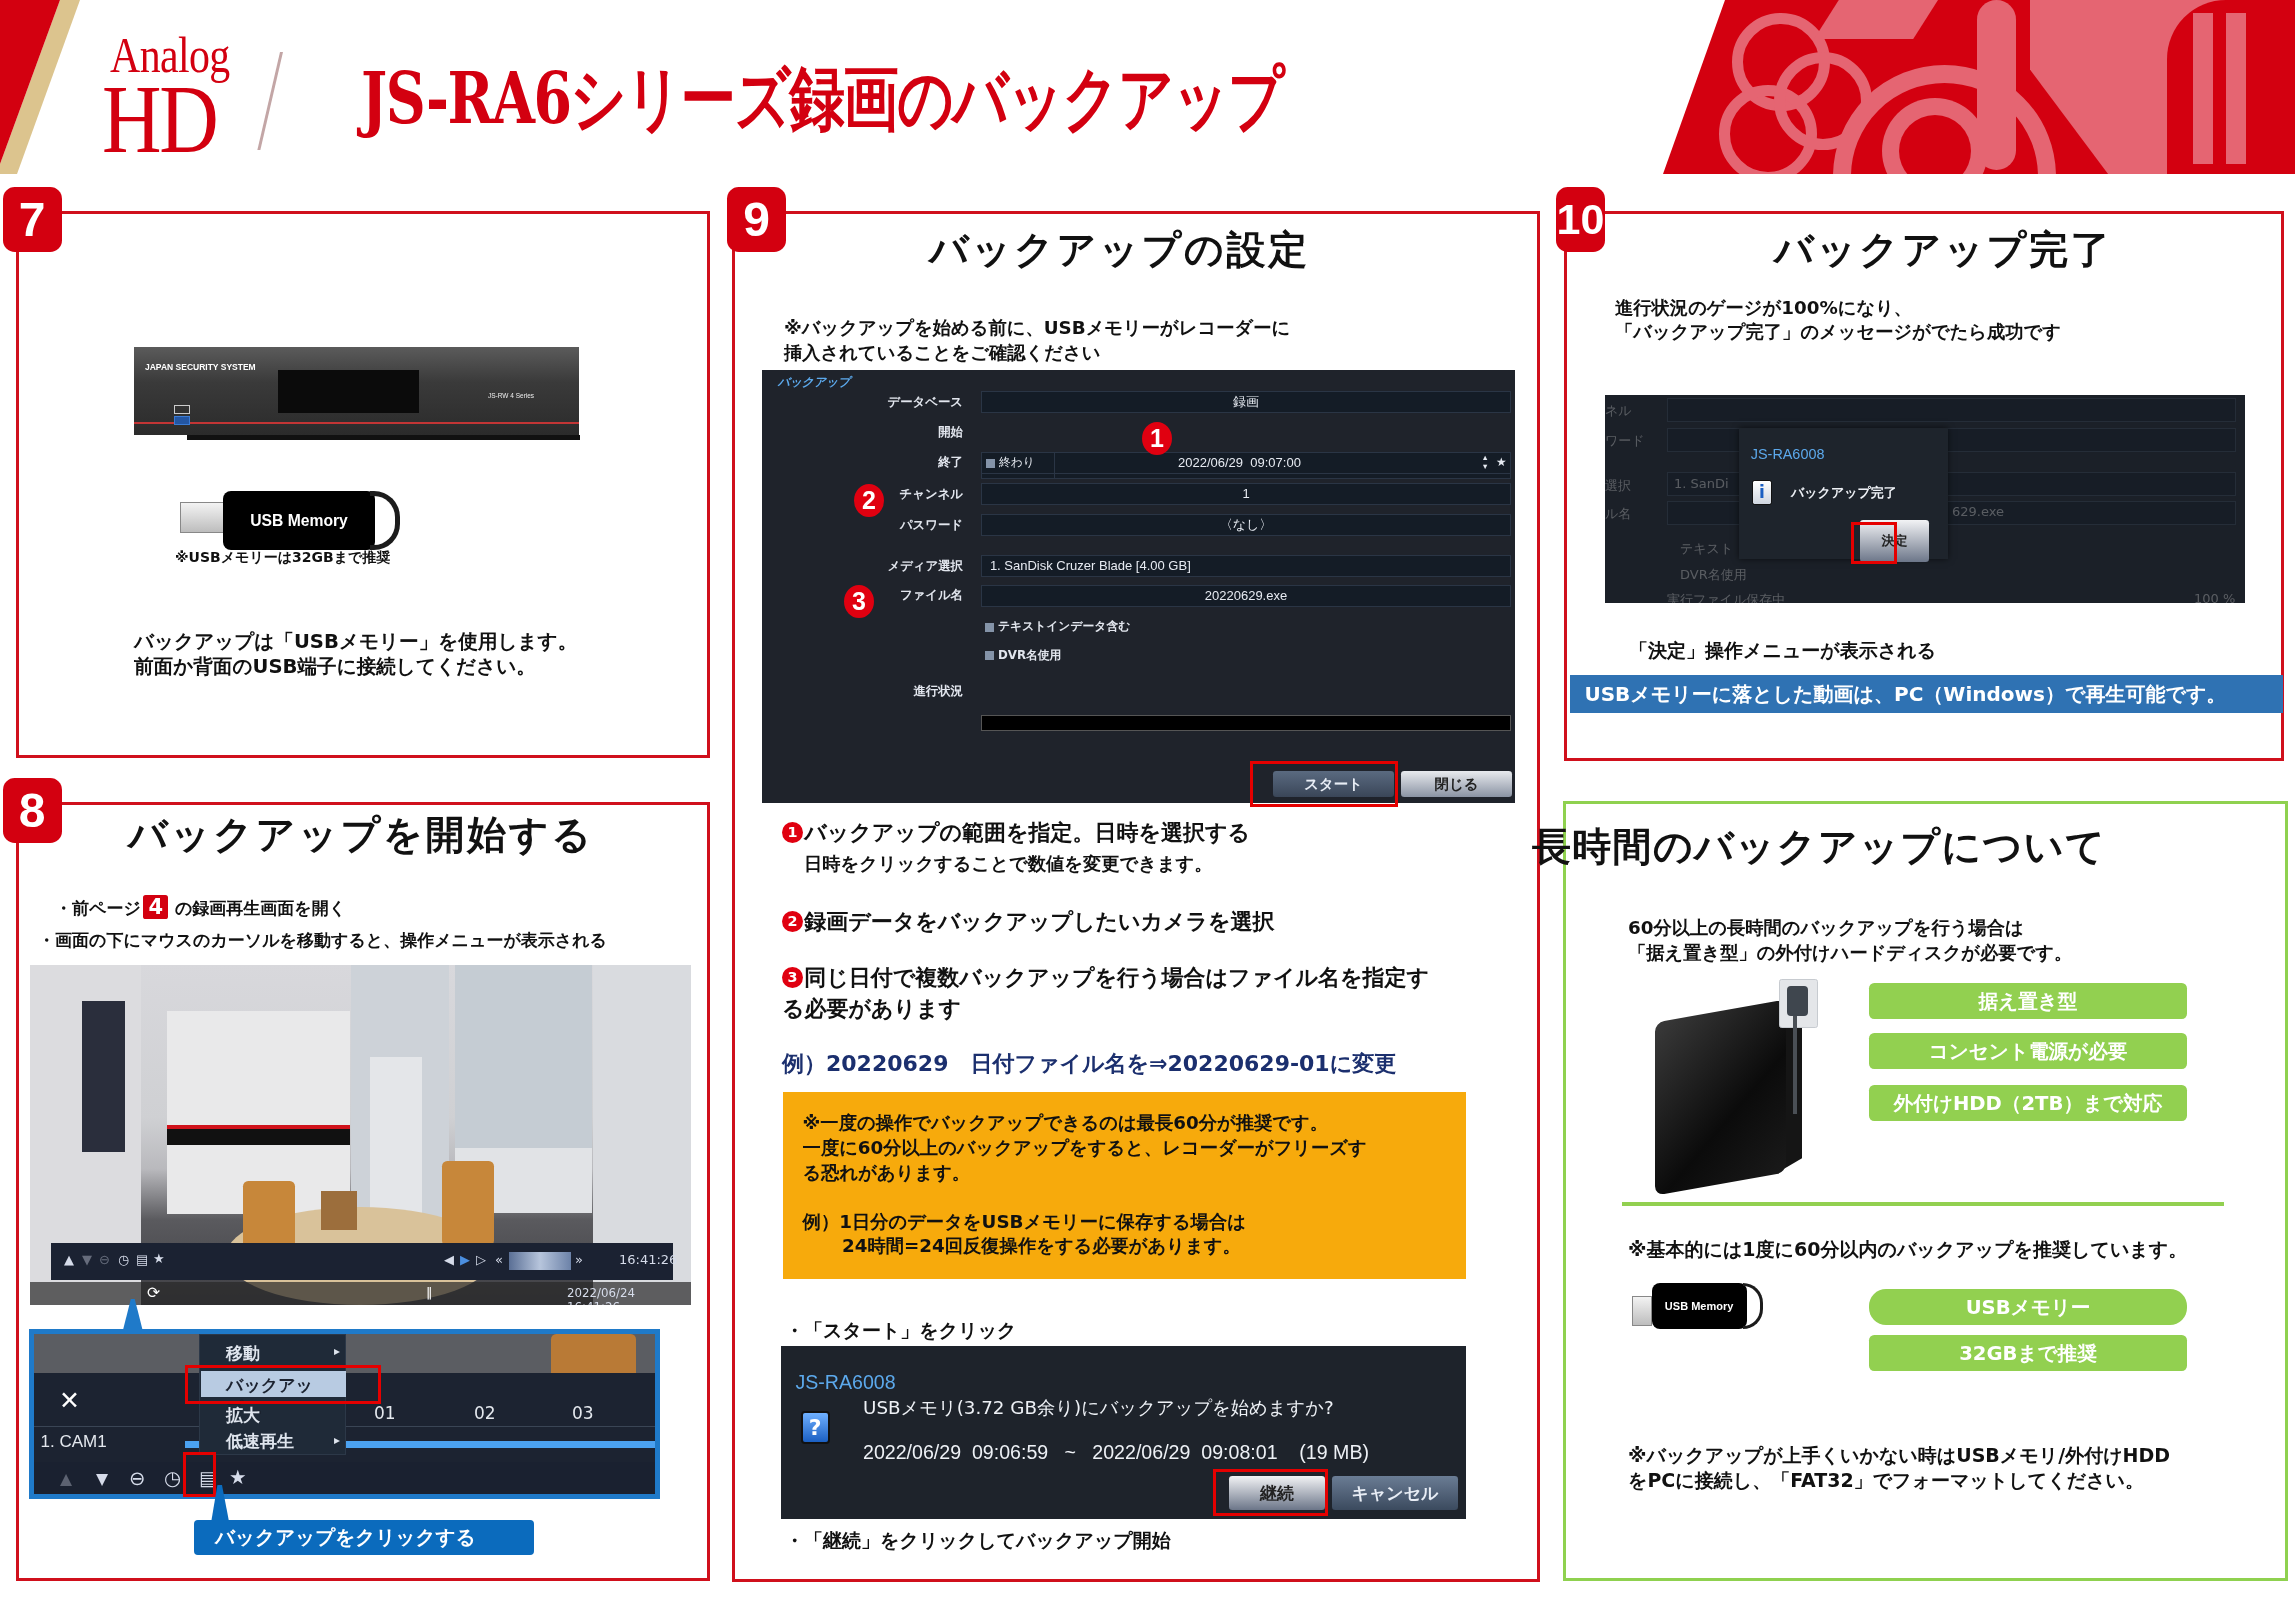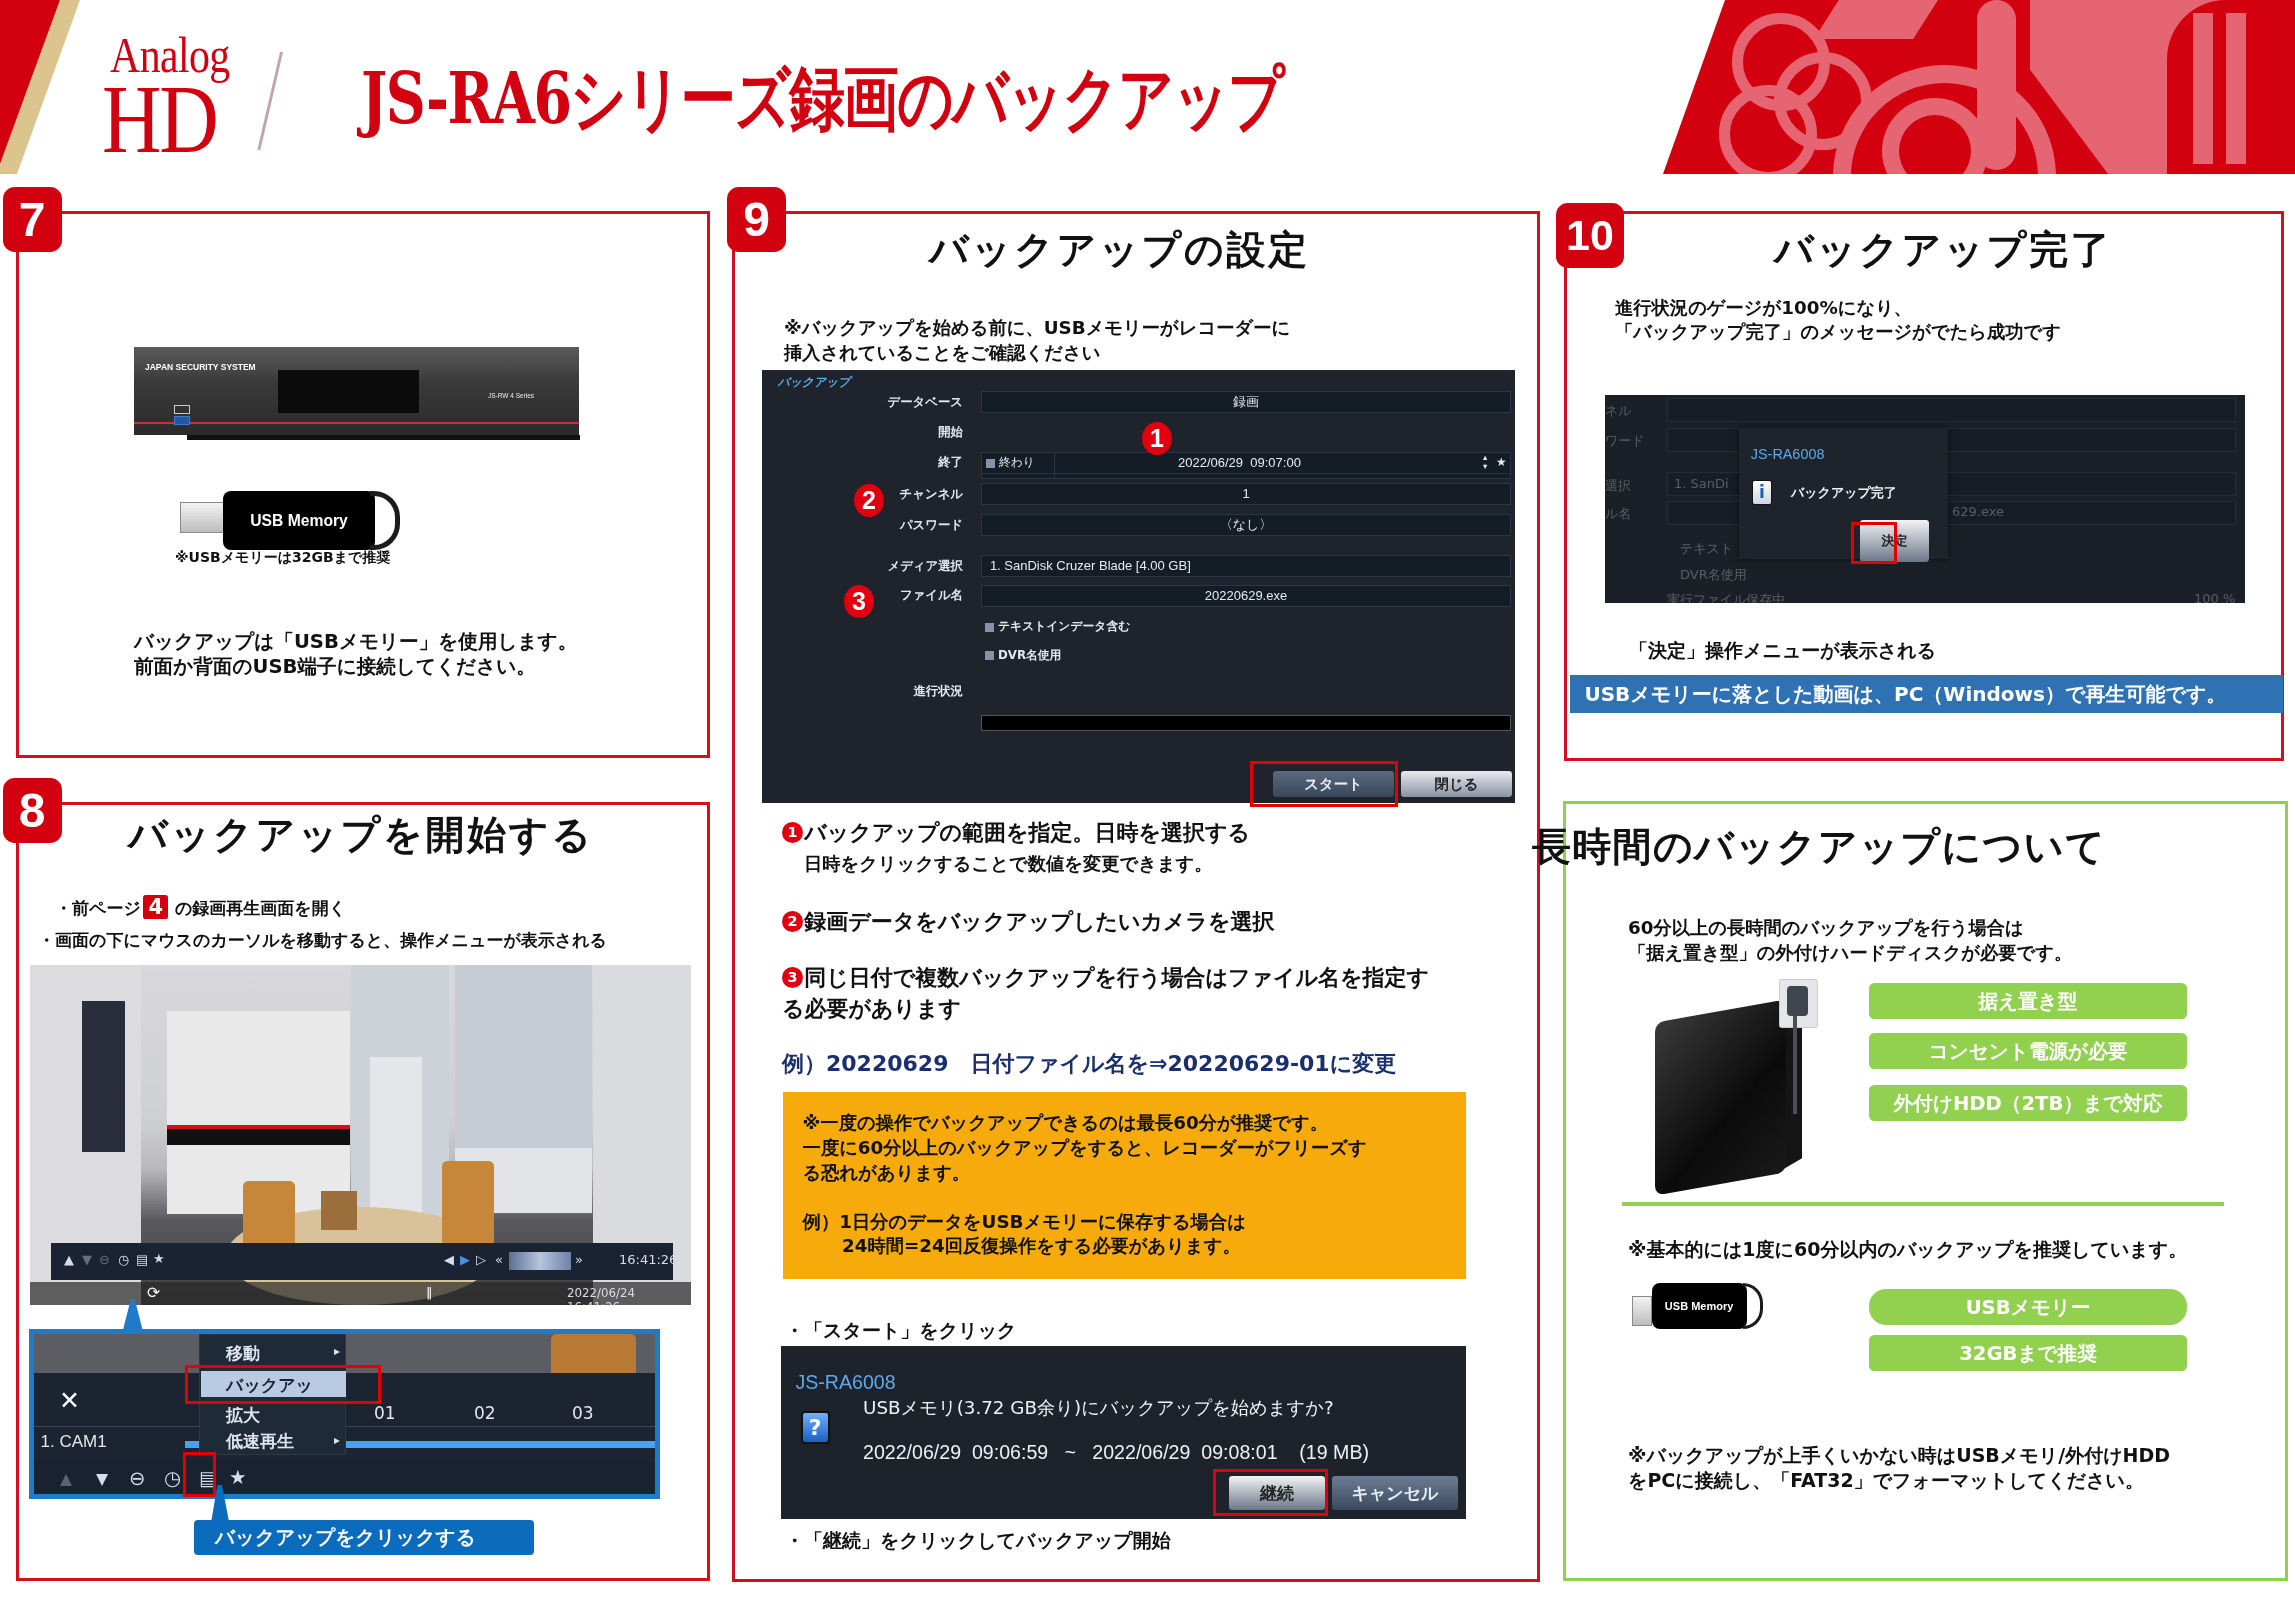--- a/index.html
+++ b/index.html
@@ -24,21 +24,21 @@
     clip-path: polygon(62px 0, 633px 0, 633px 174px, 0 174px); overflow: hidden; }
   .hdr-pattern .c { position: absolute; border-radius: 50%; border: 11.8px solid #e56572; }
   .hdr-pattern .f { position: absolute; background: #e56572; }
 
   
   .panel { position: absolute; border: 3.9px solid #d0101c; background: #fff; }
   .panel.green { border-color: #8fd14f; }
   .badge { position: absolute; width: 59px; height: 65px; background: #d30010; border-radius: 11.8px;
     color: #fff; font-weight: bold; font-size: 48px; display: flex; align-items: center; justify-content: center;
     font-family: "Liberation Sans", sans-serif; }
-  .badge.wide { width: 68px; font-size: 43px; margin-top: 16px; }
+  .badge.wide { width: 49px; font-size: 43px; }
   .sec-title { position: absolute; font-weight: bold; font-size: 39px; white-space: nowrap; color: #111; letter-spacing: 2.6px; }
   .txt { position: absolute; font-weight: bold; white-space: nowrap; color: #111; }
 
   
   .dvr { position: absolute; left: 134px; top: 347px; width: 445px; height: 88px;
     background: linear-gradient(180deg, #5b5b5b 0%, #3a3a3a 40%, #2b2b2b 100%); }
   .dvr-base { position: absolute; left: 187px; top: 435px; width: 393px; height: 5.2px; background: #111; }
   .dvr-panel { position: absolute; left: 278px; top: 370px; width: 141px; height: 43px; background: #0b0b0b; }
   .dvr-redline { position: absolute; left: 134px; top: 422px; width: 445px; height: 2px; background: #c23535; }
   .dvr-logo { position: absolute; left: 145px; top: 362px; font-size: 8.5px; color: #fff; font-weight: bold; font-family: "Liberation Sans", sans-serif; }

